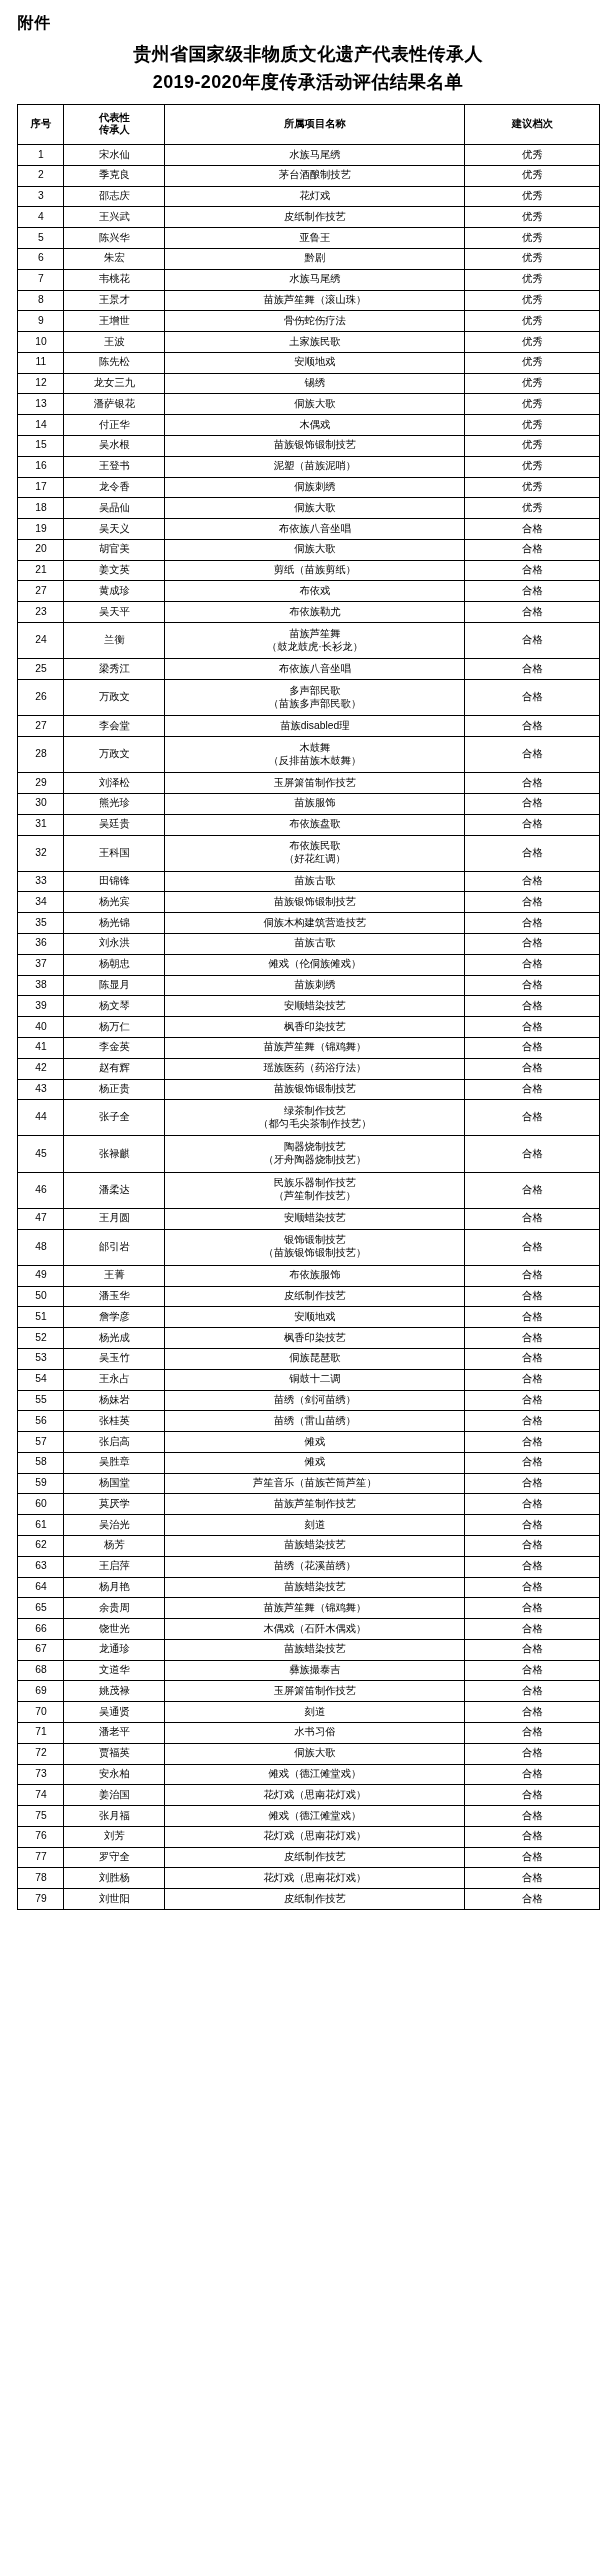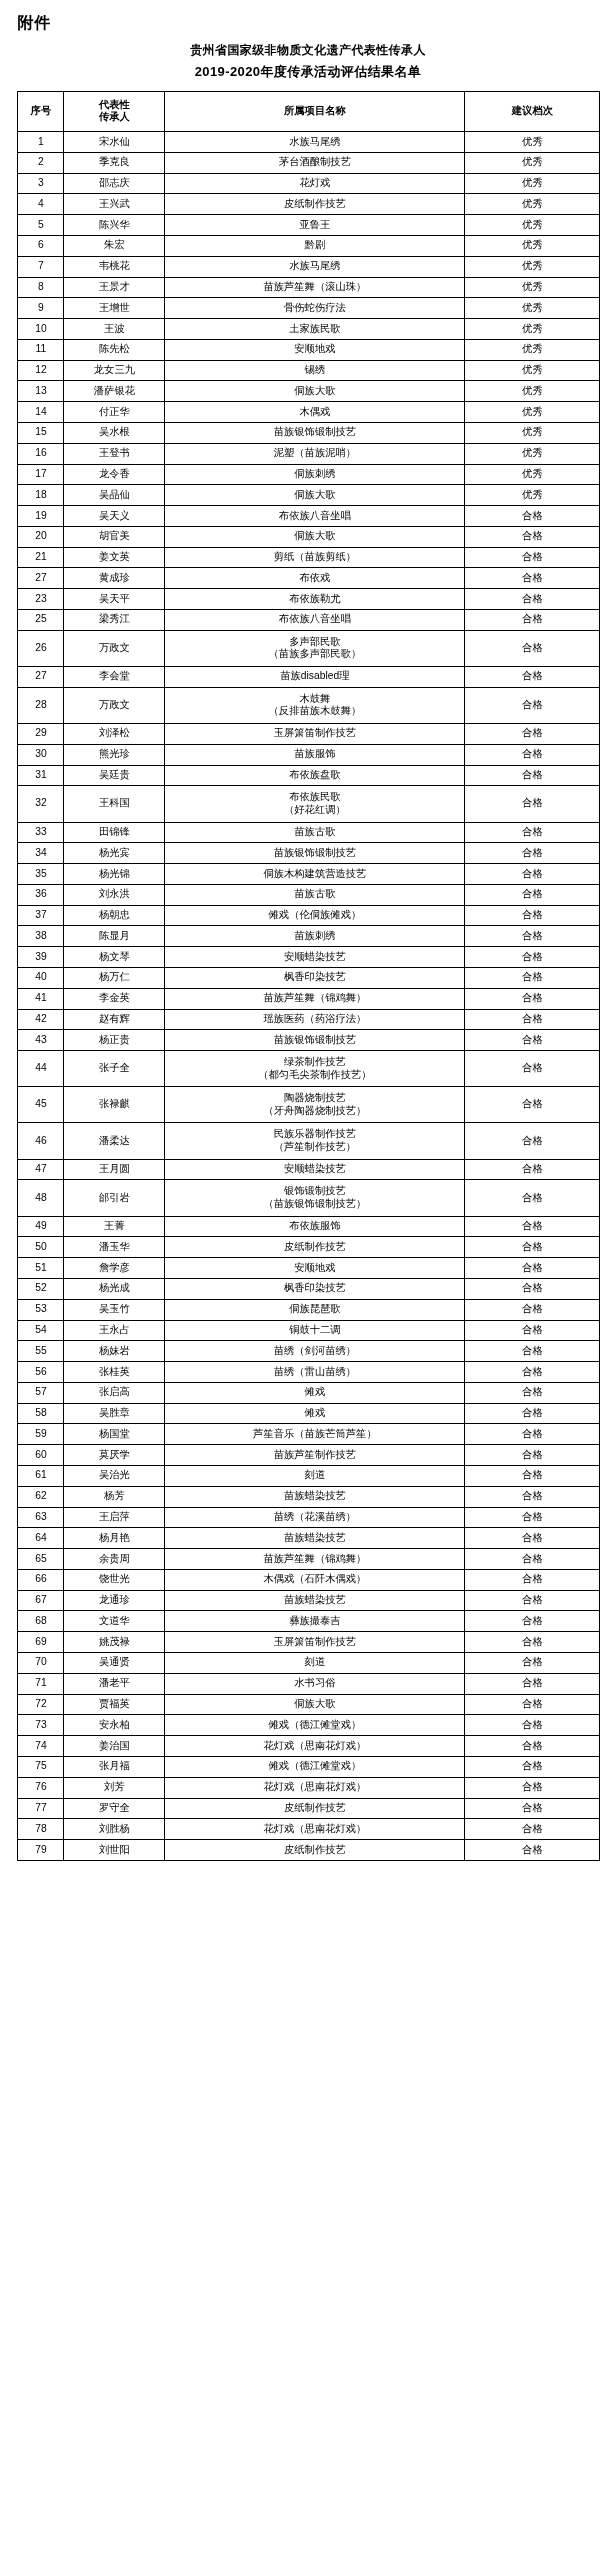--- a/index.html
+++ b/index.html
@@ -18,28 +18,28 @@
     padding: 9.5px 0 8px 0;
   }
   .attach-label {
     font-size: 16px;
     font-weight: bold;
     margin: 3.2px 0 4.7px 17.4px;
     letter-spacing: 0.8px;
   }
   .doc-title {
     text-align: center;
-    font-size: 12px;
+    font-size: 18px;
     font-weight: bold;
     letter-spacing: 0.4px;
     margin: 8px 0 1.6px 0;
   }
   .doc-subtitle {
     text-align: center;
-    font-size: 13px;
+    font-size: 18px;
     font-weight: bold;
     letter-spacing: 0.4px;
     margin: 4.7px 0 9.5px 0;
   }
   .table-wrap {
     padding: 0 17.4px 0 17.4px;
   }
   table.roster {
     border-collapse: collapse;
     width: 581px;
@@ -237,20 +237,29 @@
             <td class="cell-proj">布依戏</td>
             <td class="cell-grade">合格</td>
           </tr>
           <tr>
             <td class="cell-no">23</td>
             <td class="cell-name">吴天平</td>
             <td class="cell-proj">布依族勒尤</td>
             <td class="cell-grade">合格</td>
           </tr>
           <tr>
+            <td class="cell-no" style="height: 32px;">24</td>
+            <td class="cell-name" style="height: 32px;">兰衡</td>
+            <td class="cell-proj two-line" style="height: 32px;">
+              <div>苗族芦笙舞</div>
+              <div>（鼓龙鼓虎·长衫龙）</div>
+            </td>
+            <td class="cell-grade" style="height: 32px;">合格</td>
+          </tr>
+          <tr>
             <td class="cell-no">25</td>
             <td class="cell-name">梁秀江</td>
             <td class="cell-proj">布依族八音坐唱</td>
             <td class="cell-grade">合格</td>
           </tr>
           <tr>
             <td class="cell-no" style="height: 32px;">26</td>
             <td class="cell-name" style="height: 32px;">万政文</td>
             <td class="cell-proj two-line" style="height: 32px;">
               <div>多声部民歌</div>

